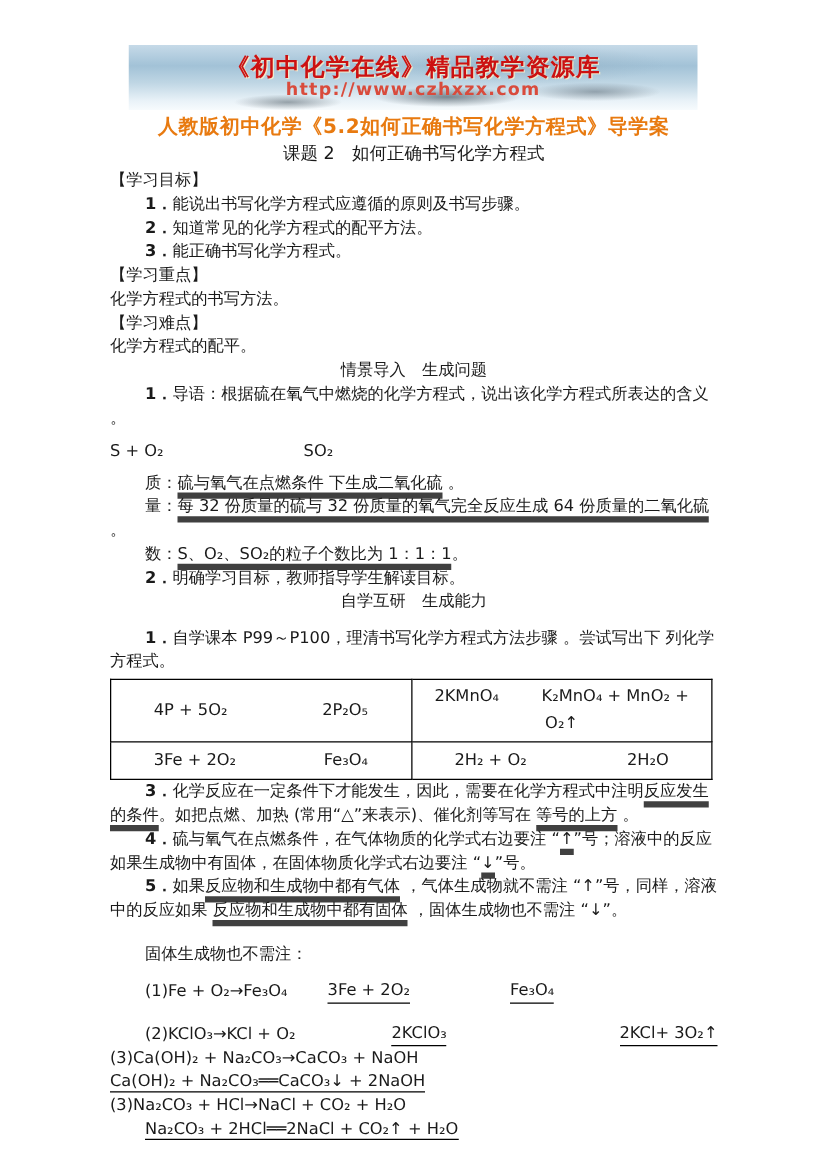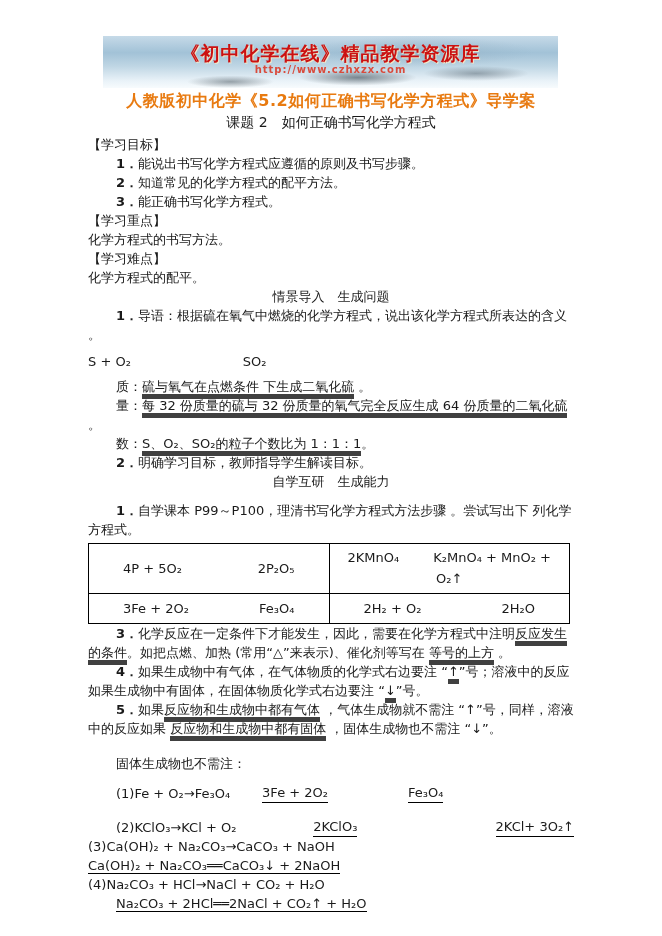--- a/index.html
+++ b/index.html
@@ -25,21 +25,21 @@
       linear-gradient(180deg,#c6dae8 0%,#a2c2d7 32%,#bfd6e4 58%,#e9f2f8 86%,#f7fbfd 100%);
     overflow:hidden;
   }
   .banner-title{
     margin-top:5px;text-align:center;font-size:19px;font-weight:bold;
     color:var(--banner-red);letter-spacing:1px;
     text-shadow:1px 1px 0 rgba(255,240,200,.8);
     white-space:nowrap;
   }
   .banner-url{
-    margin-top:-3px;text-align:center;font-size:10px;font-weight:bold;
+    margin-top:-3px;text-align:center;font-size:14px;font-weight:bold;
     color:var(--url-red);letter-spacing:1px;
   }
 
   .doc-title{
     margin-top:3px;text-align:center;font-size:16px;font-weight:bold;
     color:var(--title-orange);letter-spacing:.5px;white-space:nowrap;
   }
   .lesson-title{
     margin-top:2px;text-align:center;font-size:14px;color:var(--ink);
   }
@@ -142,21 +142,21 @@
           <div class="cellflex centered">
             <span>2H₂ + O₂</span>
             <span>2H₂O</span>
           </div>
         </td>
       </tr>
     </tbody>
       </table>
 
     <p class="ind"><span class="b">3．</span><span>化学反应在一定条件下才能发生，因此，需要在化学方程式中注明</span><span class="u">反应发生的条件</span><span>。如把点燃、加热 (常用“△”来表示)、催化剂等写在 </span><span class="u">等号的上方</span><span> 。</span></p>
-    <p class="ind"><span class="b">4．</span><span>如果生成物中有气体，在气体物质的化学式右边要注 “</span><span class="u">↑</span><span>”号；溶液中的反应如果生成物中有固体，在固体物质化学式右边要注 “</span><span class="u">↓</span><span>”号。</span></p>
+    <p class="ind"><span class="b">4．</span><span>硫与氧气在点燃条件，在气体物质的化学式右边要注 “</span><span class="u">↑</span><span>”号；溶液中的反应如果生成物中有固体，在固体物质化学式右边要注 “</span><span class="u">↓</span><span>”号。</span></p>
     <p class="ind"><span class="b">5．</span><span>如果</span><span class="u">反应物和生成物中都有气体</span><span> ，气体生成物就不需注 “↑”号，同样，溶液中的反应如果 </span><span class="u">反应物和生成物中都有固体</span><span> ，固体生成物也不需注 “↓”。</span></p>
 
     <p class="ind" style="margin-top:16px">固体生成物也不需注：</p>
 
     <div class="eqline mt10">
       <span>(1)Fe + O₂→Fe₃O₄</span>
       <span class="sp" style="width:32px"></span>
       <span class="ansu">3Fe + 2O₂</span>
       <span class="sp" style="width:80px"></span>
       <span class="ansu">Fe₃O₄</span>
@@ -165,18 +165,18 @@
     <div class="eqline mt14">
       <span>(2)KClO₃→KCl + O₂</span>
       <span class="sp" style="width:12px"></span>
       <span class="ansu">2KClO₃</span>
       <span class="sp" style="width:80px"></span>
       <span class="ansu">2KCl+ 3O₂↑</span>
     </div>
 
     <p class="eqline mt8">(3)Ca(OH)₂ + Na₂CO₃→CaCO₃ + NaOH</p>
     <p><span class="ansu">Ca(OH)₂ + Na₂CO₃══CaCO₃↓ + 2NaOH</span></p>
-    <p class="eqline">(4)Na₂CO₃ + HCl→NaCl + CO₂ + H₂O</p>
+    <p class="eqline">(3)Na₂CO₃ + HCl→NaCl + CO₂ + H₂O</p>
     <p style="margin-left:28px"><span class="ansu">Na₂CO₃ + 2HCl══2NaCl + CO₂↑ + H₂O</span></p>
 
   </div>
 
 </div>
 
 </body></html>

